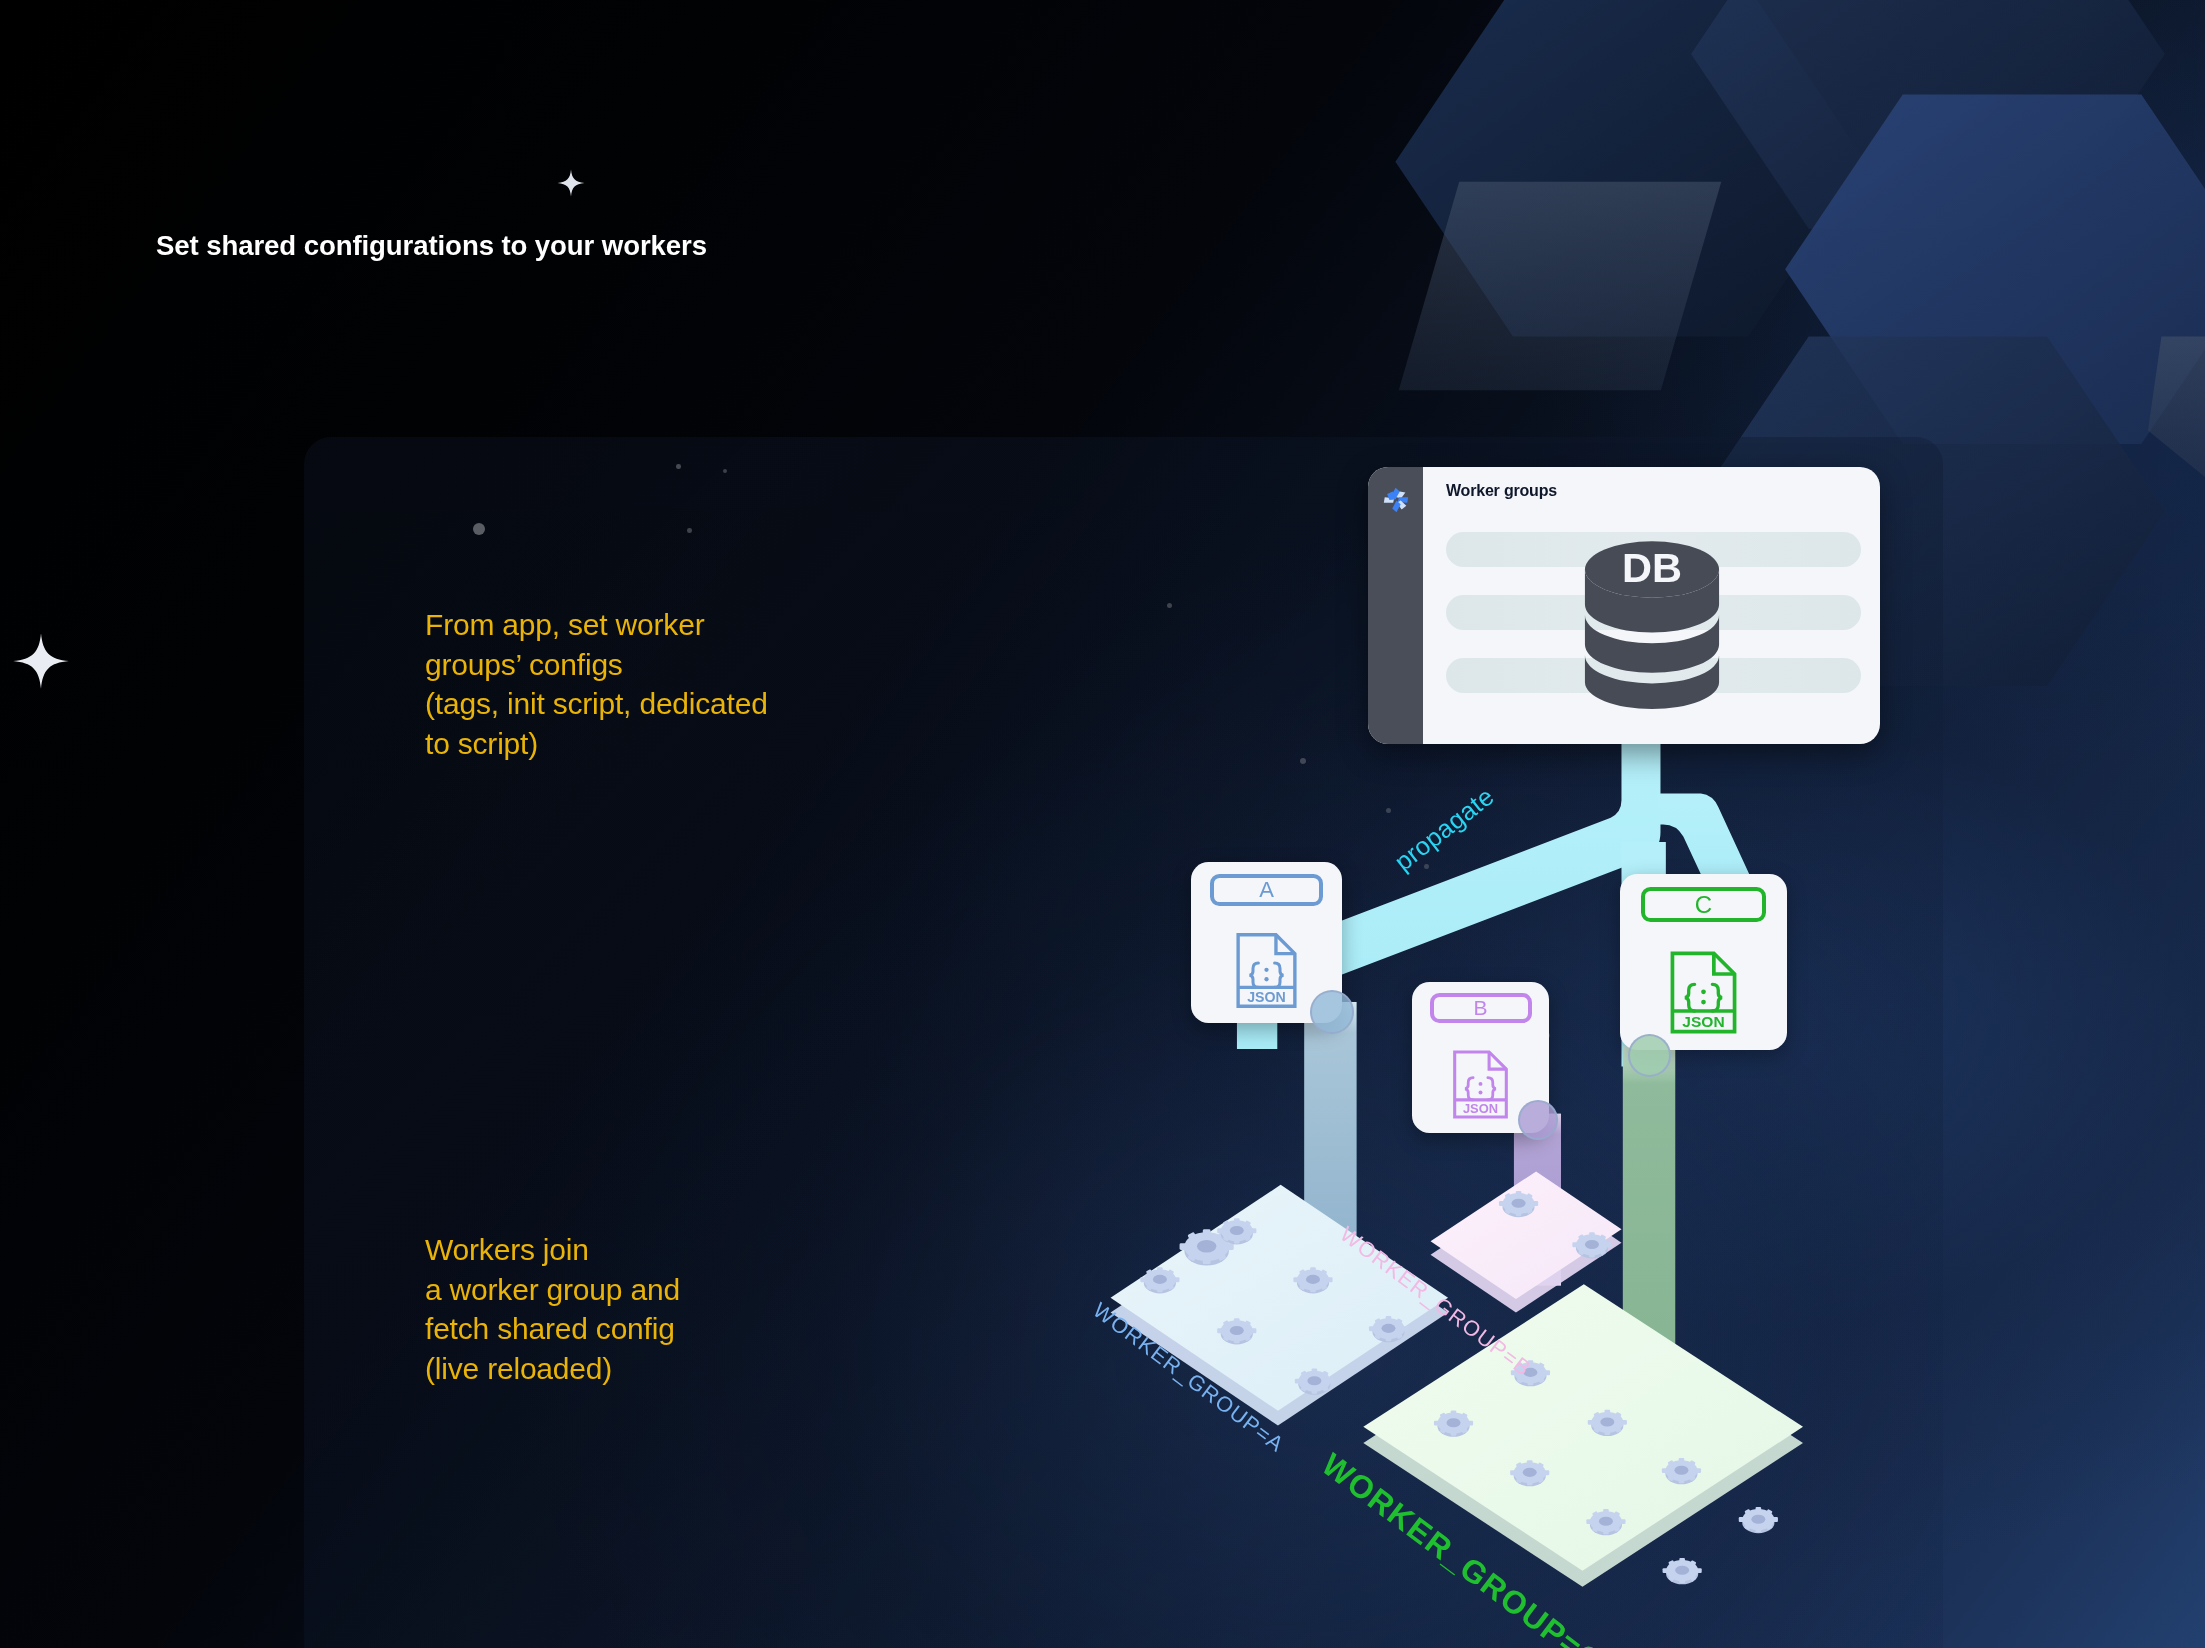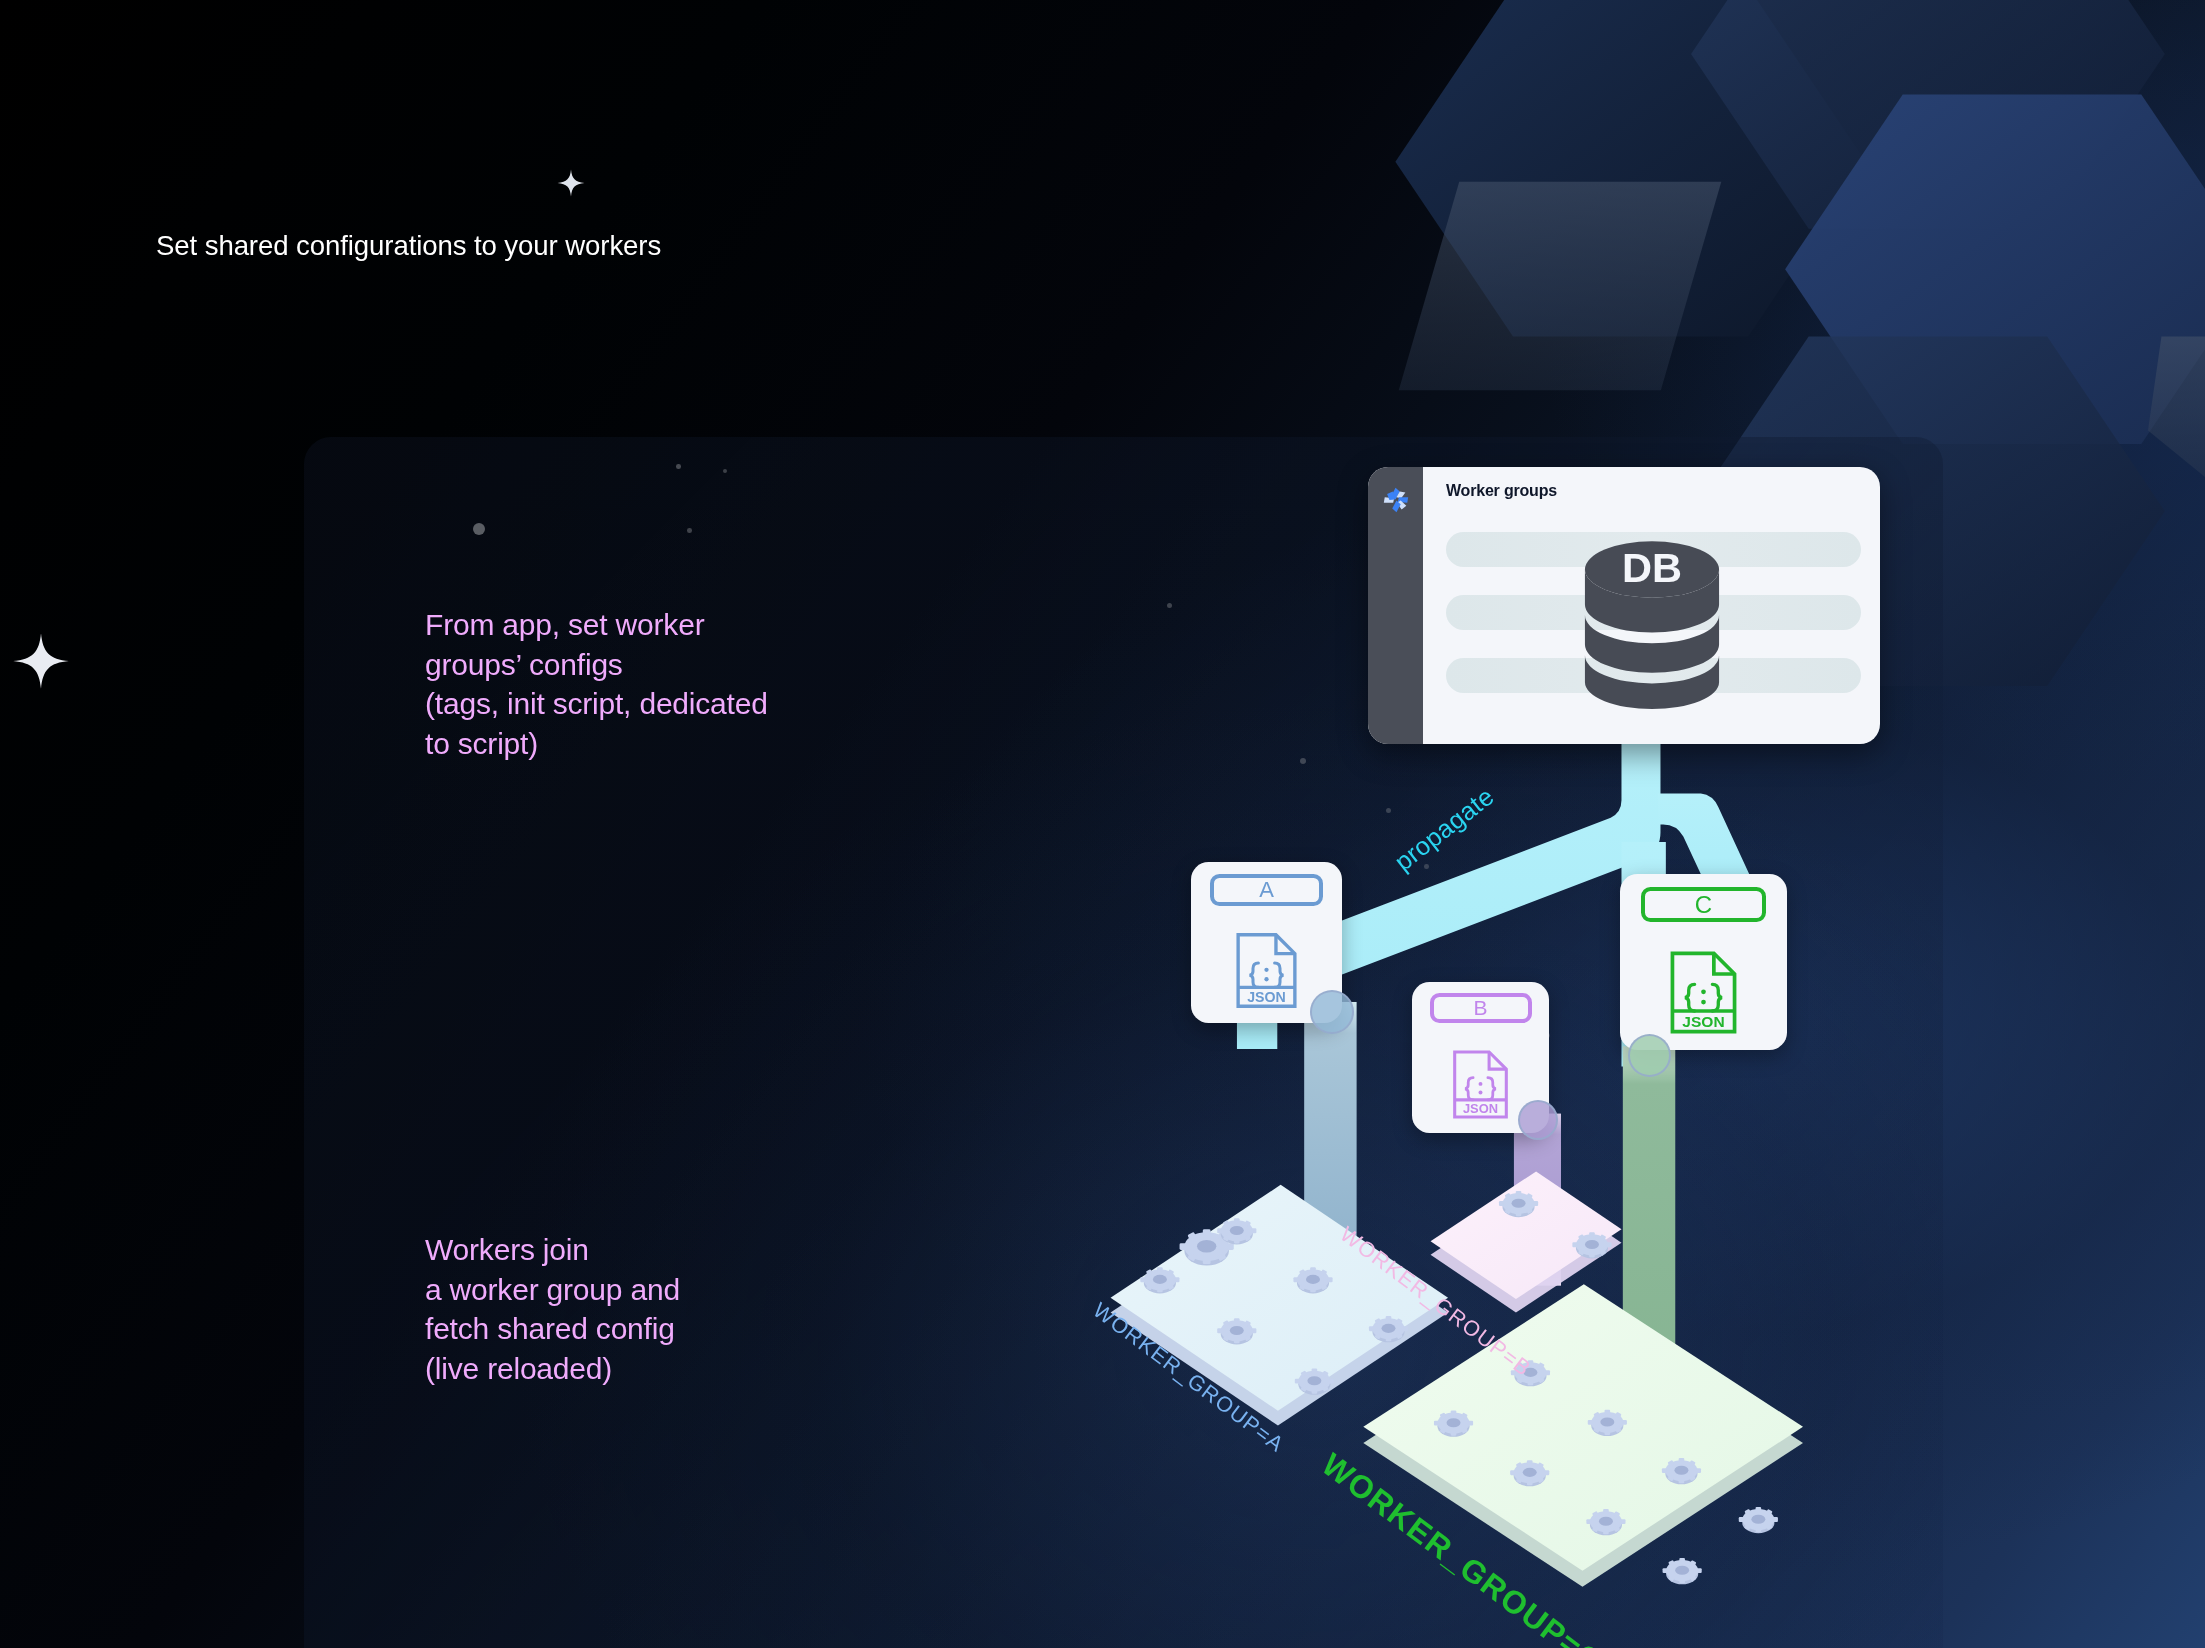--- a/index.html
+++ b/index.html
@@ -41,28 +41,28 @@
   #header { position:absolute; left:156px; top:214px; z-index:20; }
   #page-title {
     font-size:70px; font-weight:bold; line-height:1.08;
     letter-spacing:-1px; white-space:nowrap;
     background:linear-gradient(95deg,#c3d2e2 0%,#cfdbe8 22%,#e6eef6 52%,#ffffff 78%,#ffffff 100%);
     -webkit-background-clip:text; background-clip:text;
     -webkit-text-fill-color:transparent; color:transparent;
   }
   #page-subtitle {
     margin-top:16px;
-    font-size:27.6px; font-weight:normal; color:#ffffff;
+    font-size:27.6px; font-weight:bold; color:#ffffff;
     letter-spacing:-0.1px; white-space:nowrap;
   }
 
   
   .callout {
     position:absolute; z-index:20;
-    color:#f0abfc; font-size:30px; line-height:1.32;
+    color:#eab308; font-size:30px; line-height:1.32;
     letter-spacing:-0.2px; white-space:pre-line;
   }
   #callout-set  { left:425px; top:605px; }
   #callout-join { left:425px; top:1230px; }
 
   
   #wg-card {
     position:absolute; left:1368px; top:467px; width:512px; height:277px;
     z-index:30;
     border-radius:20px; overflow:hidden;

